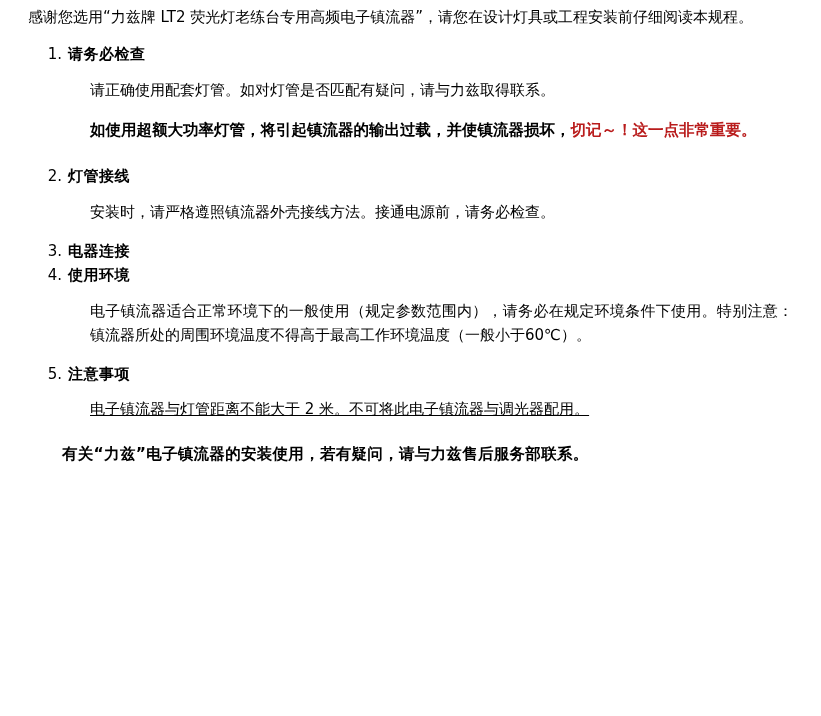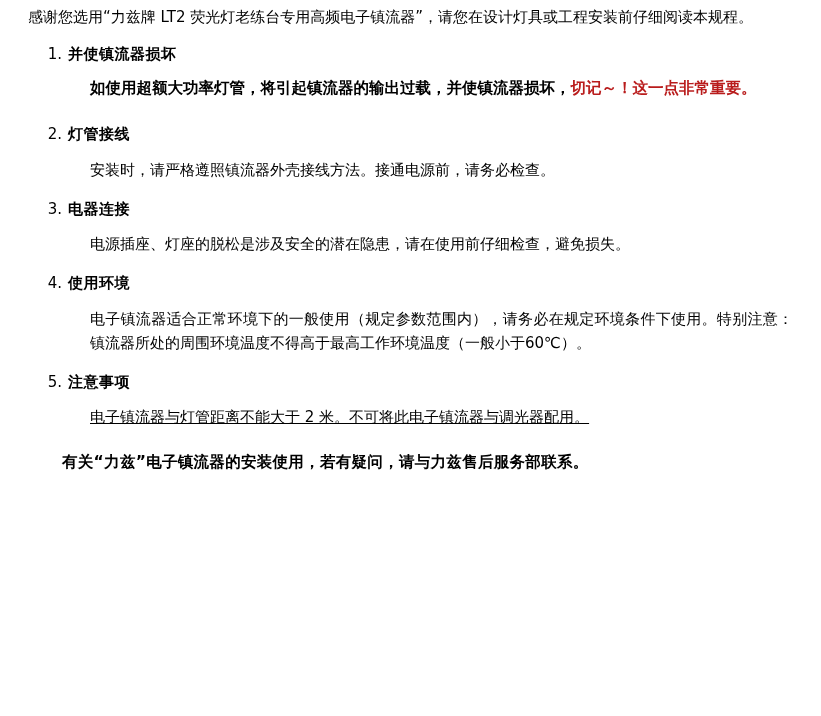--- a/index.html
+++ b/index.html
@@ -87,35 +87,35 @@
 <body>
 
 <div class="page">
 
   <p class="intro">感谢您选用“力兹牌 LT2 荧光灯老练台专用高频电子镇流器”，请您在设计灯具或工程安装前仔细阅读本规程。</p>
 
   <ol class="items">
 
     <li>
       <span class="num">1.</span>
-      <span class="heading">并使镇流器损坏</span>
+      <span class="heading">请务必检查</span>
     </li>
+    <p class="body-para">请正确使用配套灯管。如对灯管是否匹配有疑问，请与力兹取得联系。</p>
     <p class="warn"><span>如使用超额大功率灯管，将引起镇流器的输出过载，并使镇流器损坏，</span><span class="red">切记～！这一点非常重要。</span></p>
 
     <li>
       <span class="num">2.</span>
       <span class="heading">灯管接线</span>
     </li>
     <p class="body-para">安装时，请严格遵照镇流器外壳接线方法。接通电源前，请务必检查。</p>
 
     <li>
       <span class="num">3.</span>
       <span class="heading">电器连接</span>
     </li>
-    <p class="body-para">电源插座、灯座的脱松是涉及安全的潜在隐患，请在使用前仔细检查，避免损失。</p>
 
     <li>
       <span class="num">4.</span>
       <span class="heading">使用环境</span>
     </li>
     <p class="body-para">电子镇流器适合正常环境下的一般使用（规定参数范围内），请务必在规定环境条件下使用。特别注意：镇流器所处的周围环境温度不得高于最高工作环境温度（一般小于60℃）。</p>
 
     <li>
       <span class="num">5.</span>
       <span class="heading">注意事项</span>

